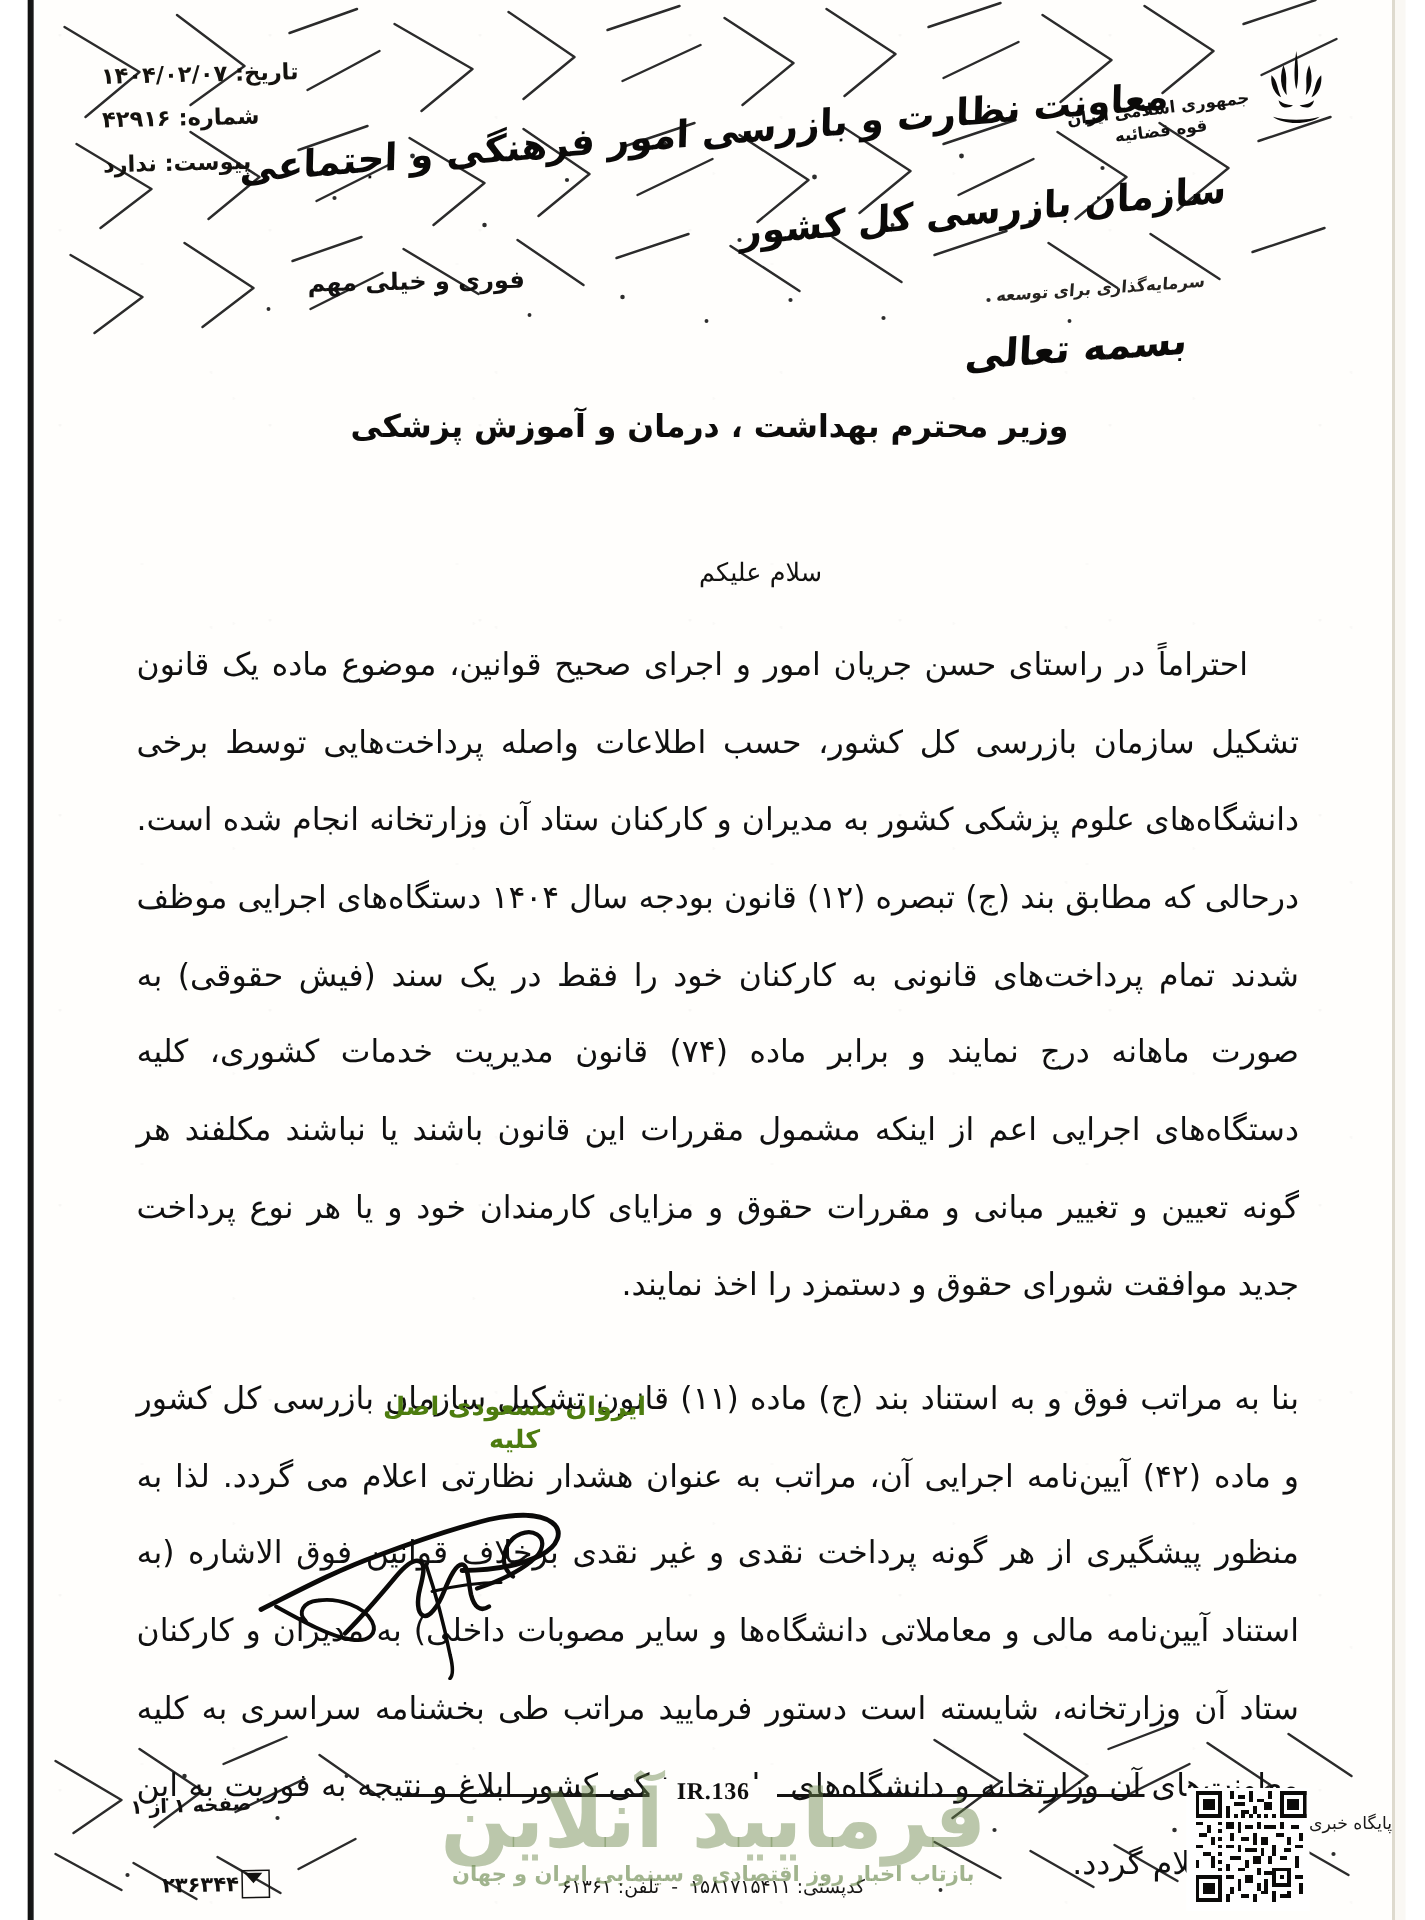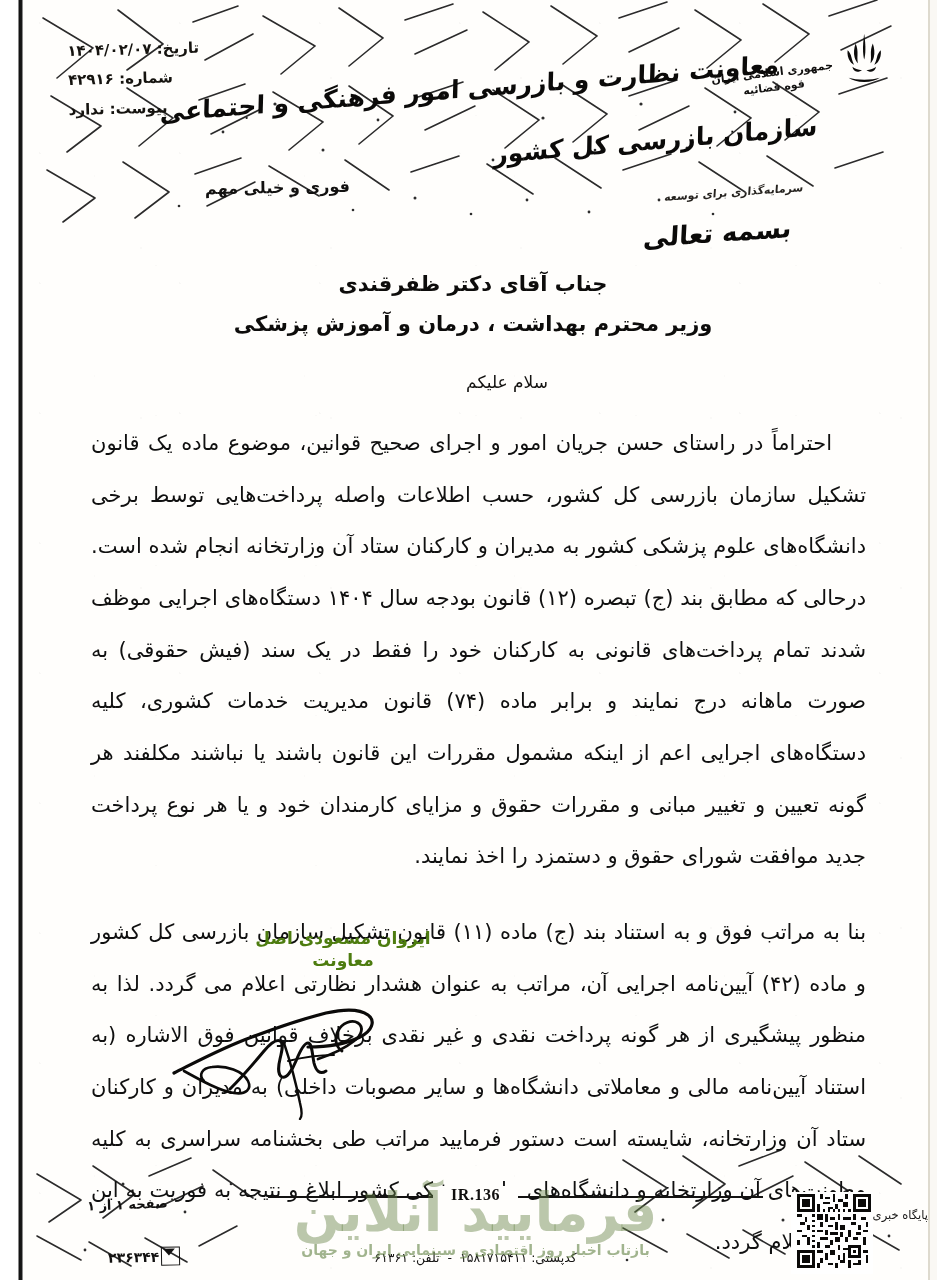--- a/index.html
+++ b/index.html
@@ -490,33 +490,32 @@
         <div>قوه قضائیه</div>
       </div>
 
       <div class="lh-line1">معاونت نظارت و بازرسی امور فرهنگی و اجتماعی</div>
       <div class="lh-line2">سازمان بازرسی کل کشور</div>
       <div class="lh-slogan">سرمایه‌گذاری برای توسعه</div>
       <div class="basmala">بسمه تعالی</div>
     </div>
 
     <div class="addressee">
-      <div class="addr-name">جناب آقای دکتر ظفرقندی</div>
       <div class="addr-title">وزیر محترم بهداشت ، درمان و آموزش پزشکی</div>
     </div>
     <div class="greeting">سلام علیکم</div>
 
     <div class="body-copy">
       <p><span class="indent"></span><span>احتراماً در راستای حسن جریان امور و اجرای صحیح قوانین، موضوع ماده یک قانون تشکیل سازمان بازرسی کل کشور، حسب اطلاعات واصله پرداخت‌هایی توسط برخی دانشگاه‌های علوم پزشکی کشور به مدیران و کارکنان ستاد آن وزارتخانه انجام شده است. درحالی که مطابق بند (ج) تبصره (۱۲) قانون بودجه سال ۱۴۰۴ دستگاه‌های اجرایی موظف شدند تمام پرداخت‌های قانونی به کارکنان خود را فقط در یک سند (فیش حقوقی) به صورت ماهانه درج نمایند و برابر ماده (۷۴) قانون مدیریت خدمات کشوری، کلیه دستگاه‌های اجرایی اعم از اینکه مشمول مقررات این قانون باشند یا نباشند مکلفند هر گونه تعیین و تغییر مبانی و مقررات حقوق و مزایای کارمندان خود و یا هر نوع پرداخت جدید موافقت شورای حقوق و دستمزد را اخذ نمایند.</span></p>
       <p class="last"><span>بنا به مراتب فوق و به استناد بند (ج) ماده (۱۱) قانون تشکیل سازمان بازرسی کل کشور و ماده (۴۲) آیین‌نامه اجرایی آن، مراتب به عنوان هشدار نظارتی اعلام می گردد. لذا به منظور پیشگیری از هر گونه پرداخت نقدی و غیر نقدی برخلاف قوانین فوق الاشاره (به استناد آیین‌نامه مالی و معاملاتی دانشگاه‌ها و سایر مصوبات داخلی) به مدیران و کارکنان ستاد آن وزارتخانه، شایسته است دستور فرمایید مراتب طی بخشنامه سراسری به کلیه معاونت‌های آن وزارتخانه و دانشگاه‌های علوم پزشکی کشور ابلاغ و نتیجه به فوریت به این مرجع اعلام گردد.</span></p>
     </div>
 
     <div class="sign-block">
       <div class="sign-name">ایروان مسعودی اصل</div>
-      <div class="sign-role">معاونت</div>
+      <div class="sign-role">کلیه</div>
     </div>
 
     <div class="signature-mark">
       <svg viewBox="0 0 260 135" width="260" height="135" xmlns="http://www.w3.org/2000/svg">
         <g fill="none" stroke="#0b0a09" stroke-linecap="round" stroke-linejoin="round">
           <path d="M6 88 C30 76 56 62 84 52 C108 43 134 34 158 28 C176 24 192 24 200 30
                    C208 36 204 46 192 52 C178 59 158 62 140 62" stroke-width="3.2"></path>
           <path d="M16 86 C34 96 52 106 66 108 C78 110 84 104 80 96
                    C75 86 58 80 44 82 C34 83 30 90 36 96" stroke-width="2.6"></path>
           <path d="M62 104 C74 92 86 78 96 66 C102 59 108 54 112 56

